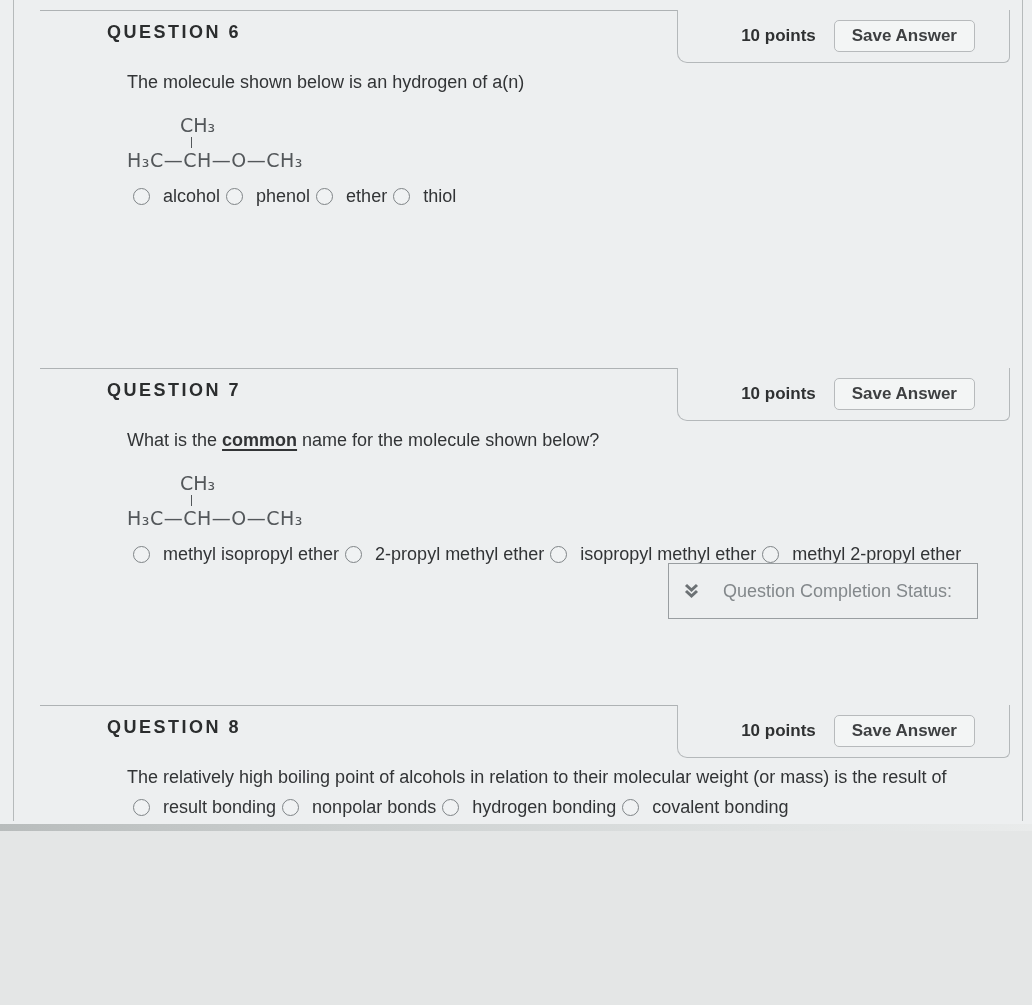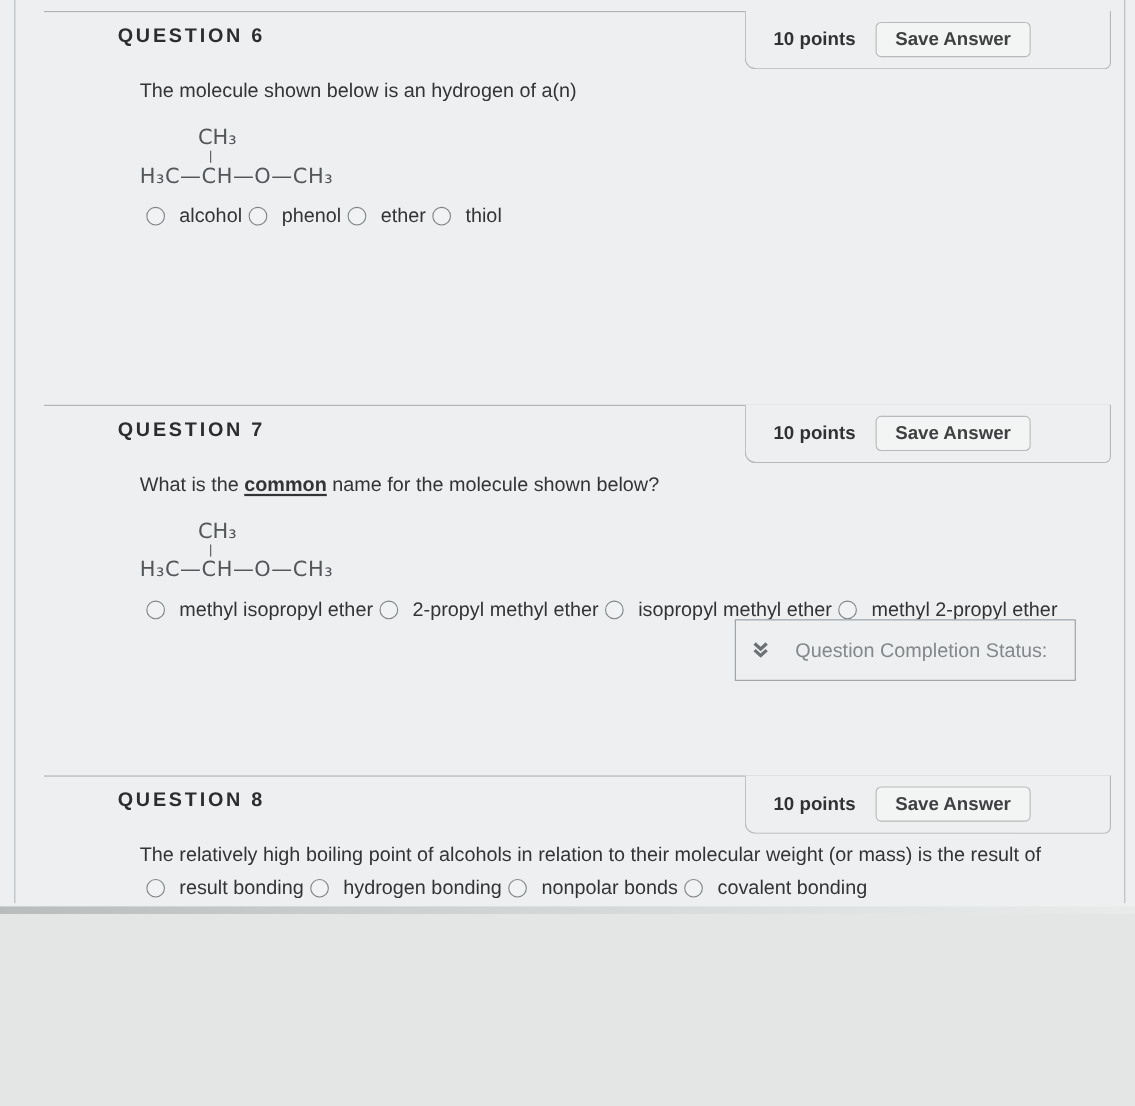--- a/index.html
+++ b/index.html
@@ -35,21 +35,21 @@
     position:absolute; left:67px; top:11px;
     font-size:18px; font-weight:bold; letter-spacing:2.5px;
     color:#2b2d2e;
   }
   .points-panel {
     position:absolute; right:0; top:-1px;
     width:333px; height:53px;
     border:1px solid #b4b8ba; border-top:none;
     border-radius:0 0 6px 10px;
     display:flex; align-items:center; justify-content:flex-end;
-    gap:18px; padding-right:72px;
+    gap:18px; padding-right:34px;
     background:#edeff0;
   }
   .points-label { font-size:17px; font-weight:bold; color:#2f3132; white-space:nowrap; }
   .save-btn {
     font-family:inherit;
     font-size:17px; font-weight:bold; color:#3e4042;
     background:#f3f5f5;
     border:1px solid #b7babc; border-radius:5px;
     padding:5px 17px; line-height:20px;
     cursor:pointer; white-space:nowrap;
@@ -192,25 +192,25 @@
     </div>
     <div class="q-body">
       <div class="prompt">The relatively high boiling point of alcohols in relation to their molecular weight (or mass) is the result of</div>
       <div class="options tight">
         <div class="option">
           <span class="radio"></span>
           <span class="opt-label">result bonding</span>
         </div>
         <div class="option">
           <span class="radio"></span>
+          <span class="opt-label">nonpolar bonds</span>
+        </div>
+        <div class="option">
+          <span class="radio"></span>
           <span class="opt-label">hydrogen bonding</span>
-        </div>
-        <div class="option">
-          <span class="radio"></span>
-          <span class="opt-label">nonpolar bonds</span>
         </div>
         <div class="option">
           <span class="radio"></span>
           <span class="opt-label">covalent bonding</span>
         </div>
       </div>
     </div>
   </section>
 
   <div class="bottom-band"></div>

